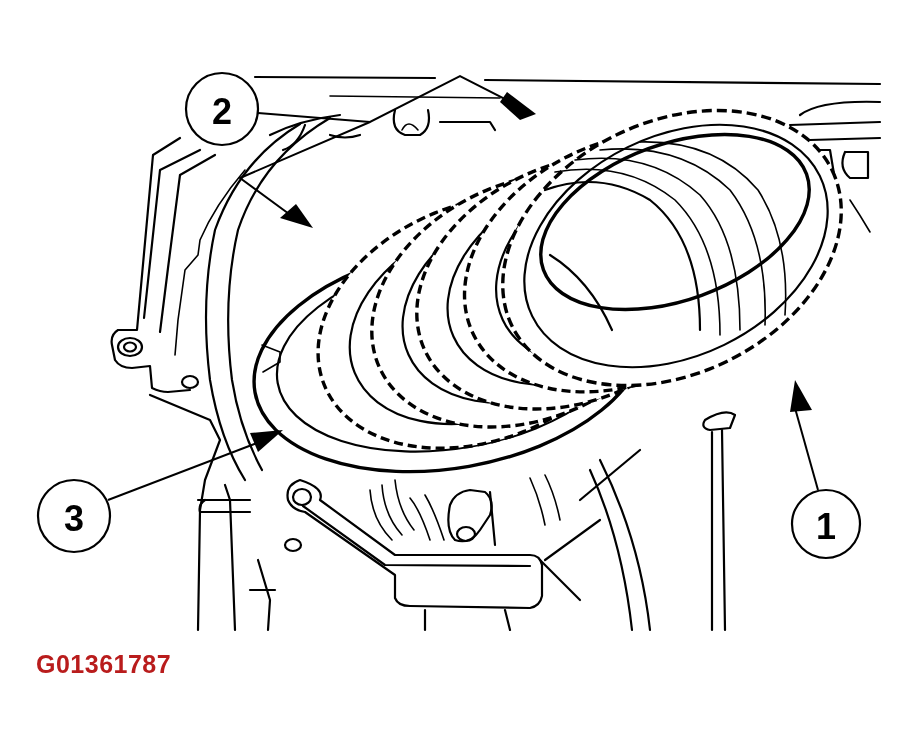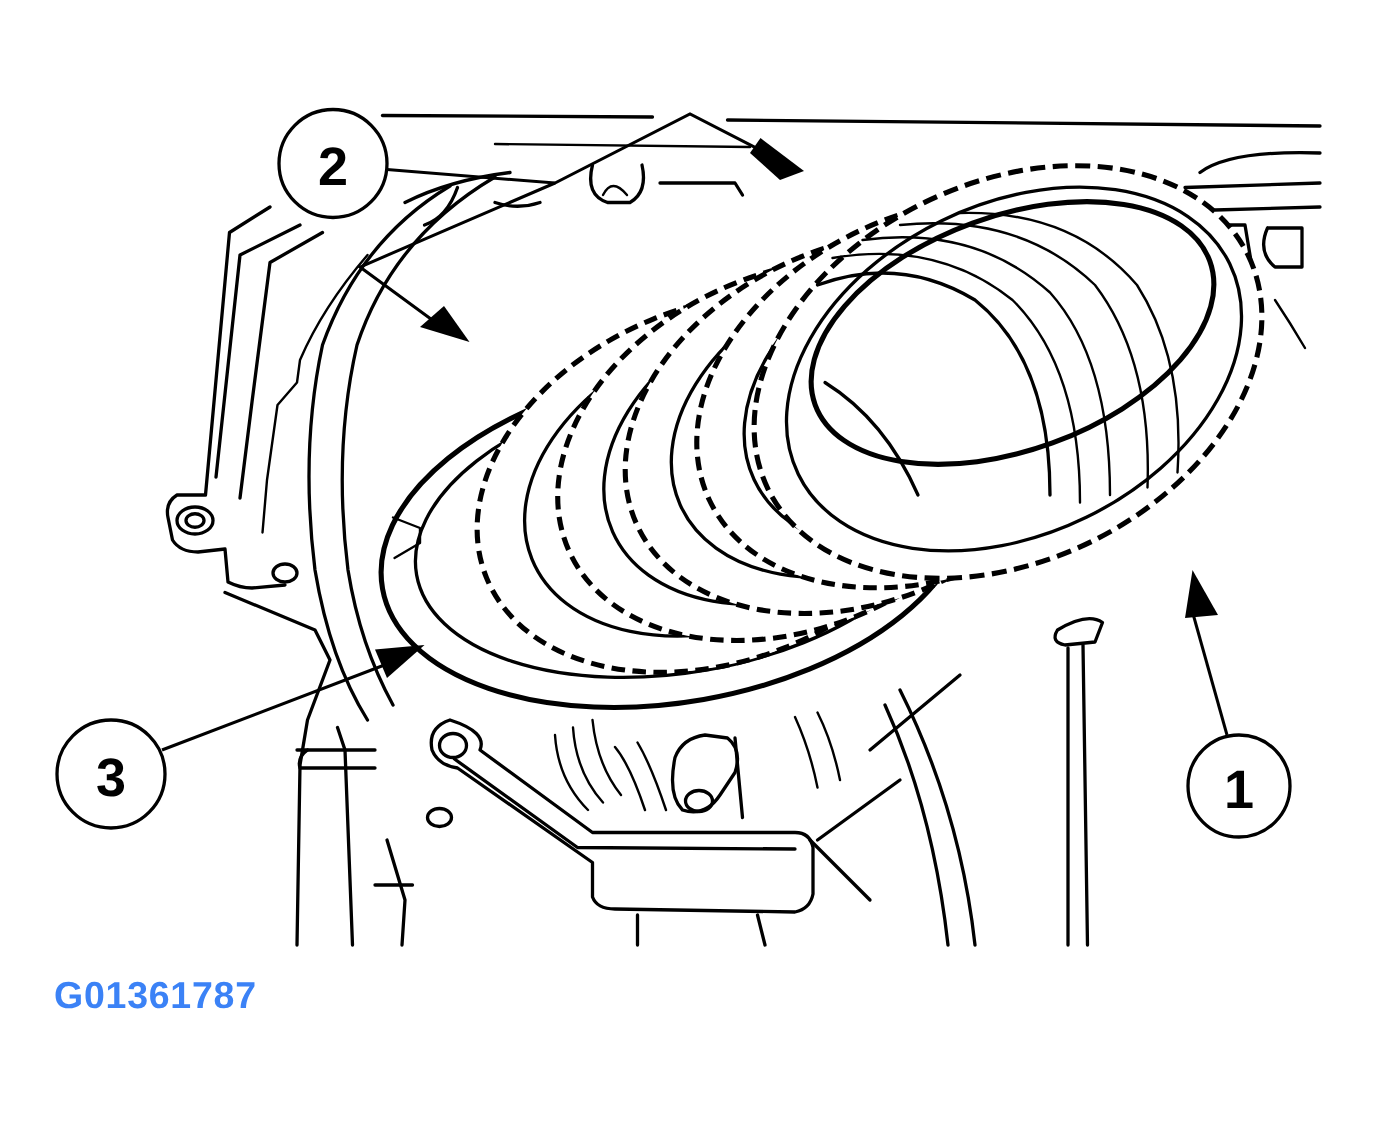--- a/index.html
+++ b/index.html
@@ -6,21 +6,21 @@
     body { width: 915px; height: 749px; position: relative; overflow: hidden; font-family: "Liberation Sans", sans-serif; }
     #figure { position: absolute; left: 0; top: 0; width: 915px; height: 749px; }
     .ink { fill: none; stroke: #000; stroke-width: 2.2; stroke-linejoin: round; stroke-linecap: round; }
     .ink-thin { fill: none; stroke: #000; stroke-width: 1.6; stroke-linejoin: round; stroke-linecap: round; }
     .ink-heavy { fill: none; stroke: #000; stroke-width: 3.4; stroke-linejoin: round; stroke-linecap: round; }
     .plate-fill { fill: #fff; stroke: #000; stroke-width: 3.4; stroke-linejoin: round; }
     .callout-circle { fill: #fff; stroke: #000; stroke-width: 2.2; }
     .callout-text { font-family: "Liberation Sans", sans-serif; font-weight: bold; font-size: 36px; fill: #000; text-anchor: middle; dominant-baseline: central; }
     .leader { fill: none; stroke: #000; stroke-width: 2; }
     .arrowhead { fill: #000; stroke: none; }
-    .fig-id { position: absolute; left: 36px; top: 650px; font-family: "Liberation Sans", sans-serif; font-weight: bold; font-size: 25px; color: #3b82f6; letter-spacing: 0.5px; }
+    .fig-id { position: absolute; left: 36px; top: 650px; font-family: "Liberation Sans", sans-serif; font-weight: bold; font-size: 25px; color: #b91c1c; letter-spacing: 0.5px; }
   </style>
 </head>
 <body>
 
 <svg id="figure" viewBox="0 0 915 749" xmlns="http://www.w3.org/2000/svg">
 
   <g>
 
     <path class="ink" d="M255 77 L435 78"></path>
     <path class="ink" d="M485 80 L880 84"></path>

